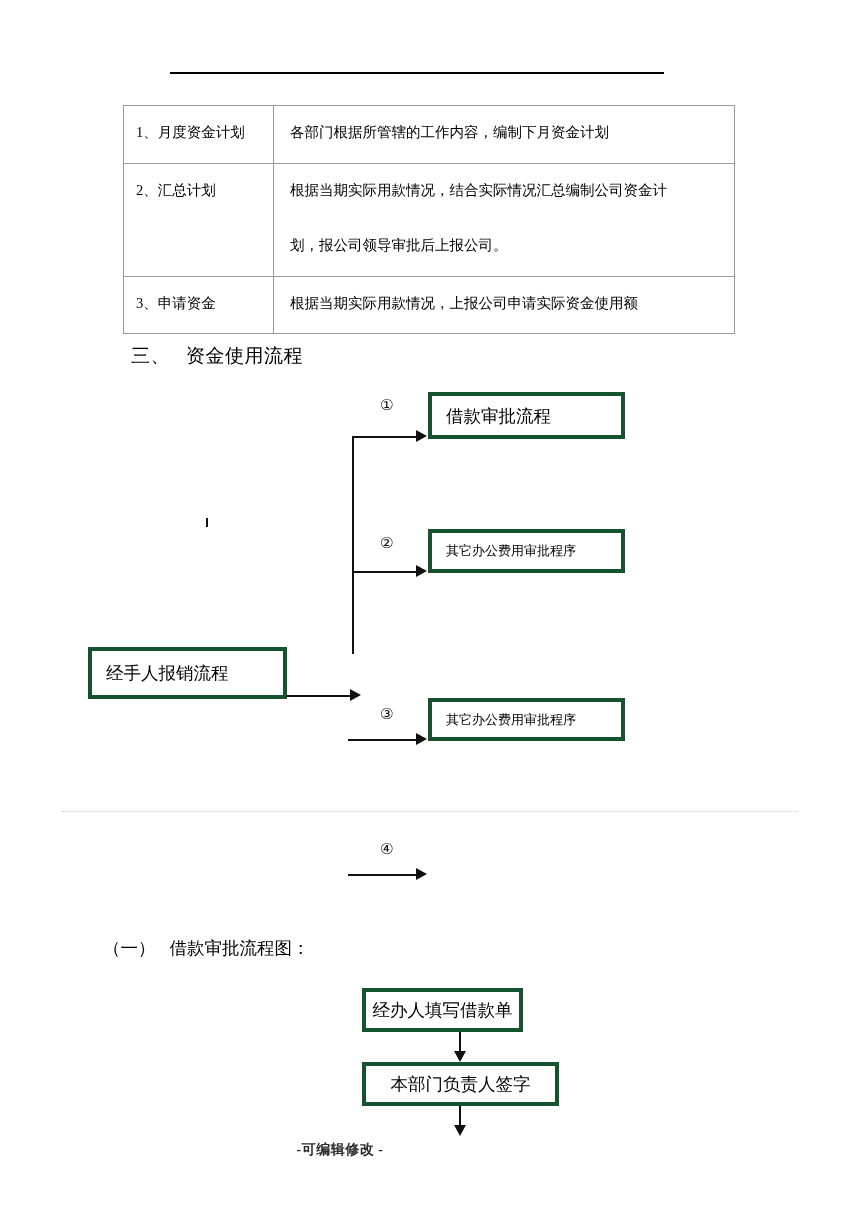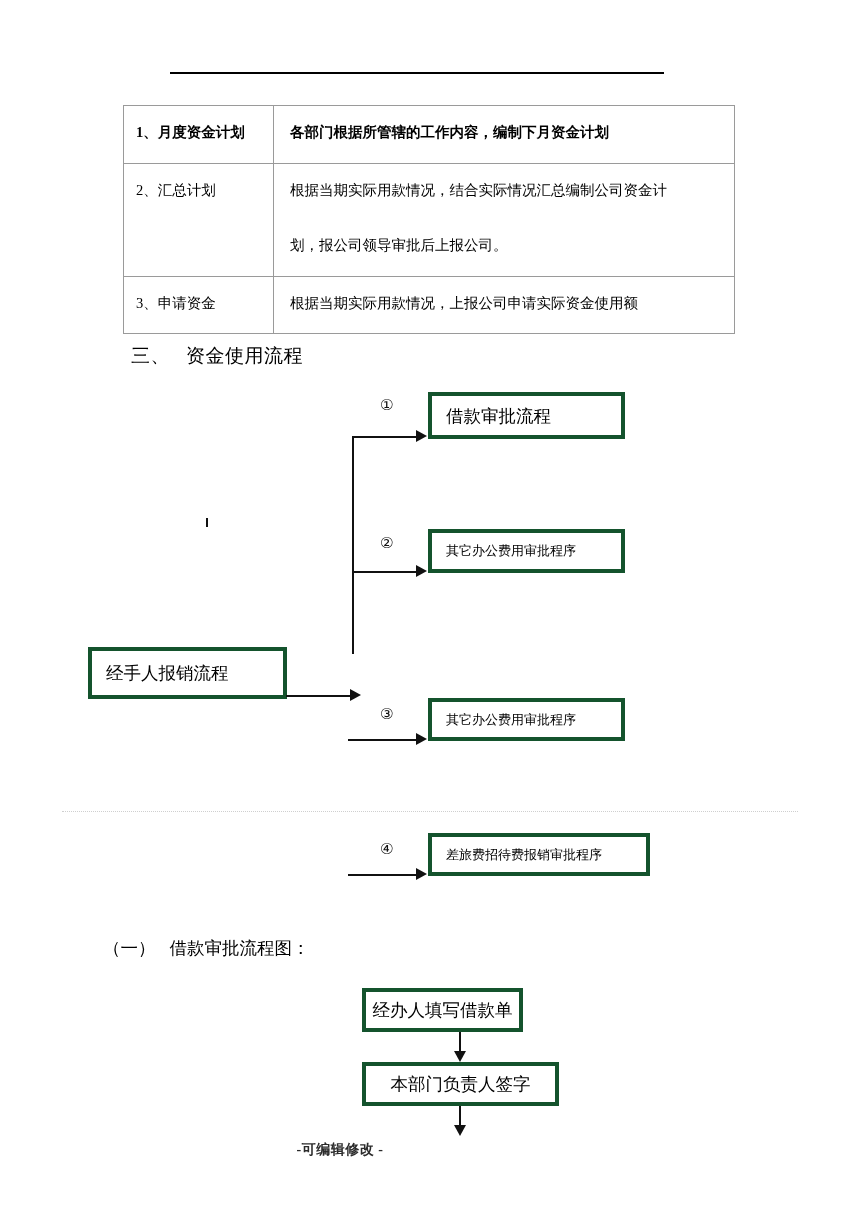--- a/index.html
+++ b/index.html
@@ -41,21 +41,21 @@
   }
   .plan-table td {
     border: 1px solid #9a9a9a;
     padding: 12px 14px 12px 12px;
     font-size: 14.5px;
     line-height: 2.45;
     vertical-align: top;
     font-family: "Liberation Serif", "DejaVu Serif", serif;
   }
   .plan-table td.c-label { width: 150px; }
-  .plan-table tr.r1 td { height: 43px; padding-top: 9px; font-weight: bold; }
+  .plan-table tr.r1 td { height: 43px; padding-top: 9px; }
   .plan-table tr.r2 td { height: 97px; padding-top: 9px; }
   .plan-table tr.r3 td { height: 47px; padding-top: 9px; }
   .plan-table td.c-desc { padding-left: 16px; }
   .cell-line { display: block; white-space: nowrap; }
   .cell-line + .cell-line { margin-top: 20px; }
 
   
   .heading {
     position: absolute;
     font-size: 19px;
@@ -215,21 +215,20 @@
     <span class="num">三、</span><span>资金使用流程</span>
   </div>
 
   <div class="tick-mark"></div>
 
   <div class="dbox lbl-lg" id="box-handler">经手人报销流程</div>
 
   <div class="dbox lbl-lg" id="box-loan">借款审批流程</div>
   <div class="dbox lbl-sm" id="box-supplies">其它办公费用审批程序</div>
   <div class="dbox lbl-sm" id="box-other">其它办公费用审批程序</div>
-  <div class="dbox lbl-sm" id="box-travel">差旅费招待费报销审批程序</div>
 
   <div class="vline" id="trunk"></div>
   <div class="hline" id="br1"></div>
   <div class="arrowhead" id="ah1"></div>
   <div class="hline" id="br2"></div>
   <div class="arrowhead" id="ah2"></div>
   <div class="hline" id="br3"></div>
   <div class="arrowhead" id="ah3"></div>
   <div class="hline" id="br4"></div>
   <div class="arrowhead" id="ah4"></div>

